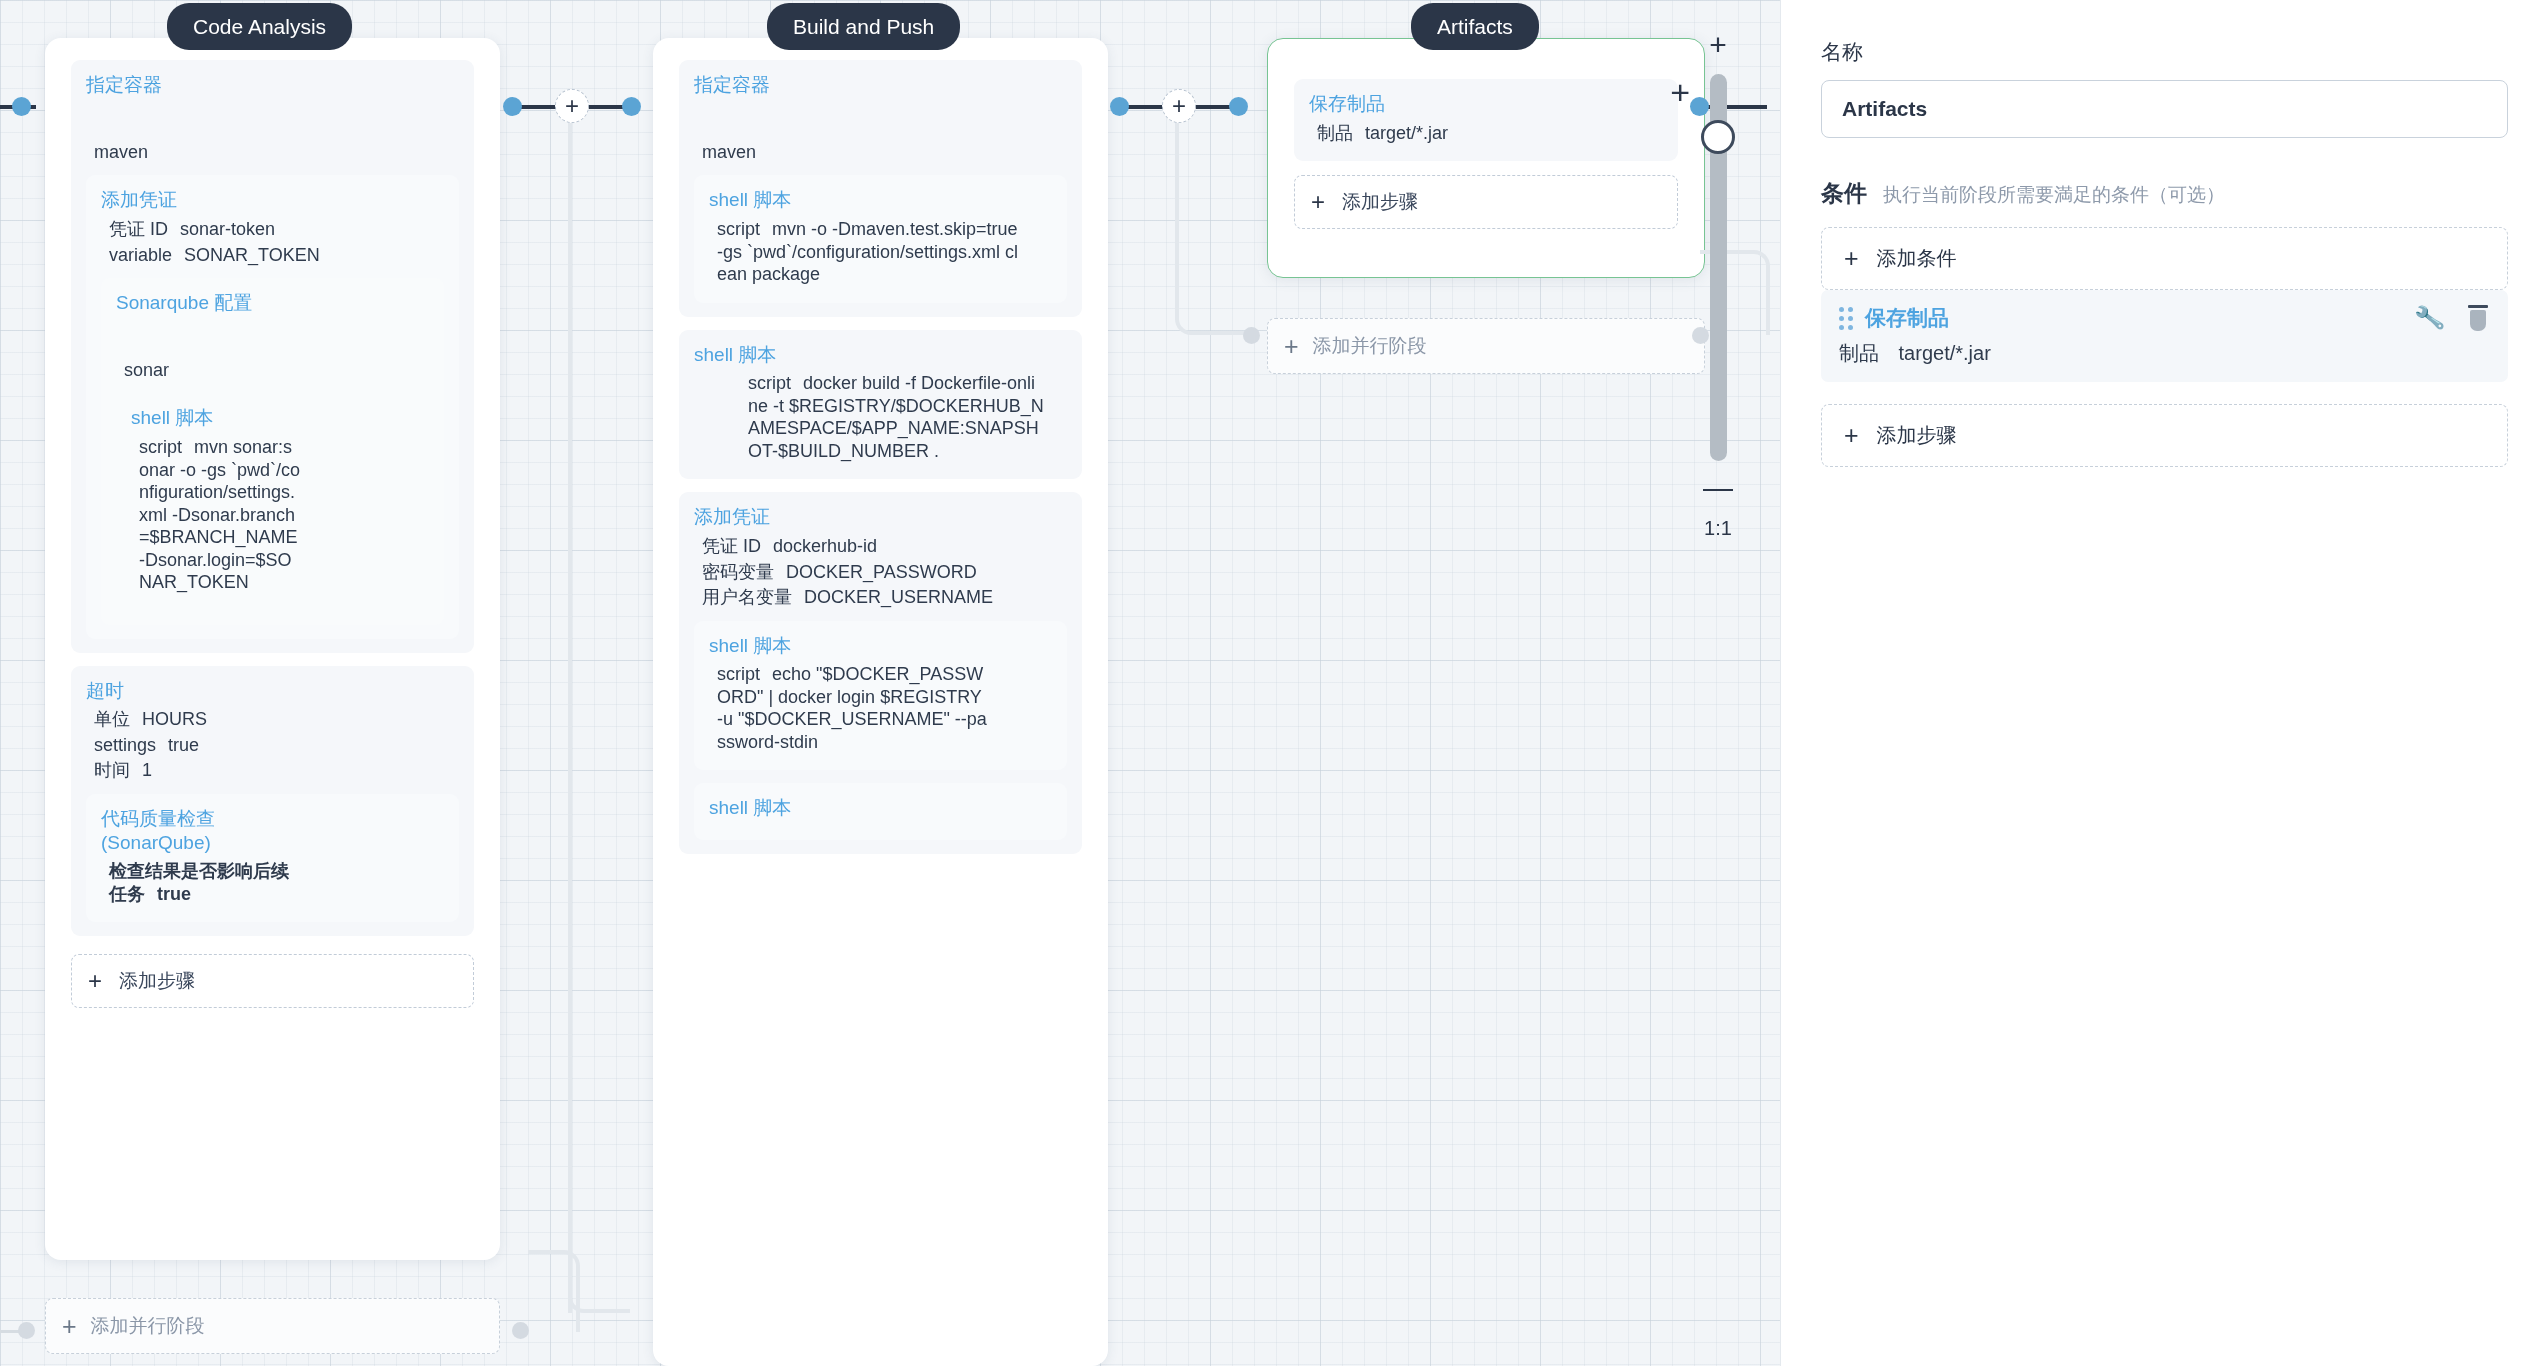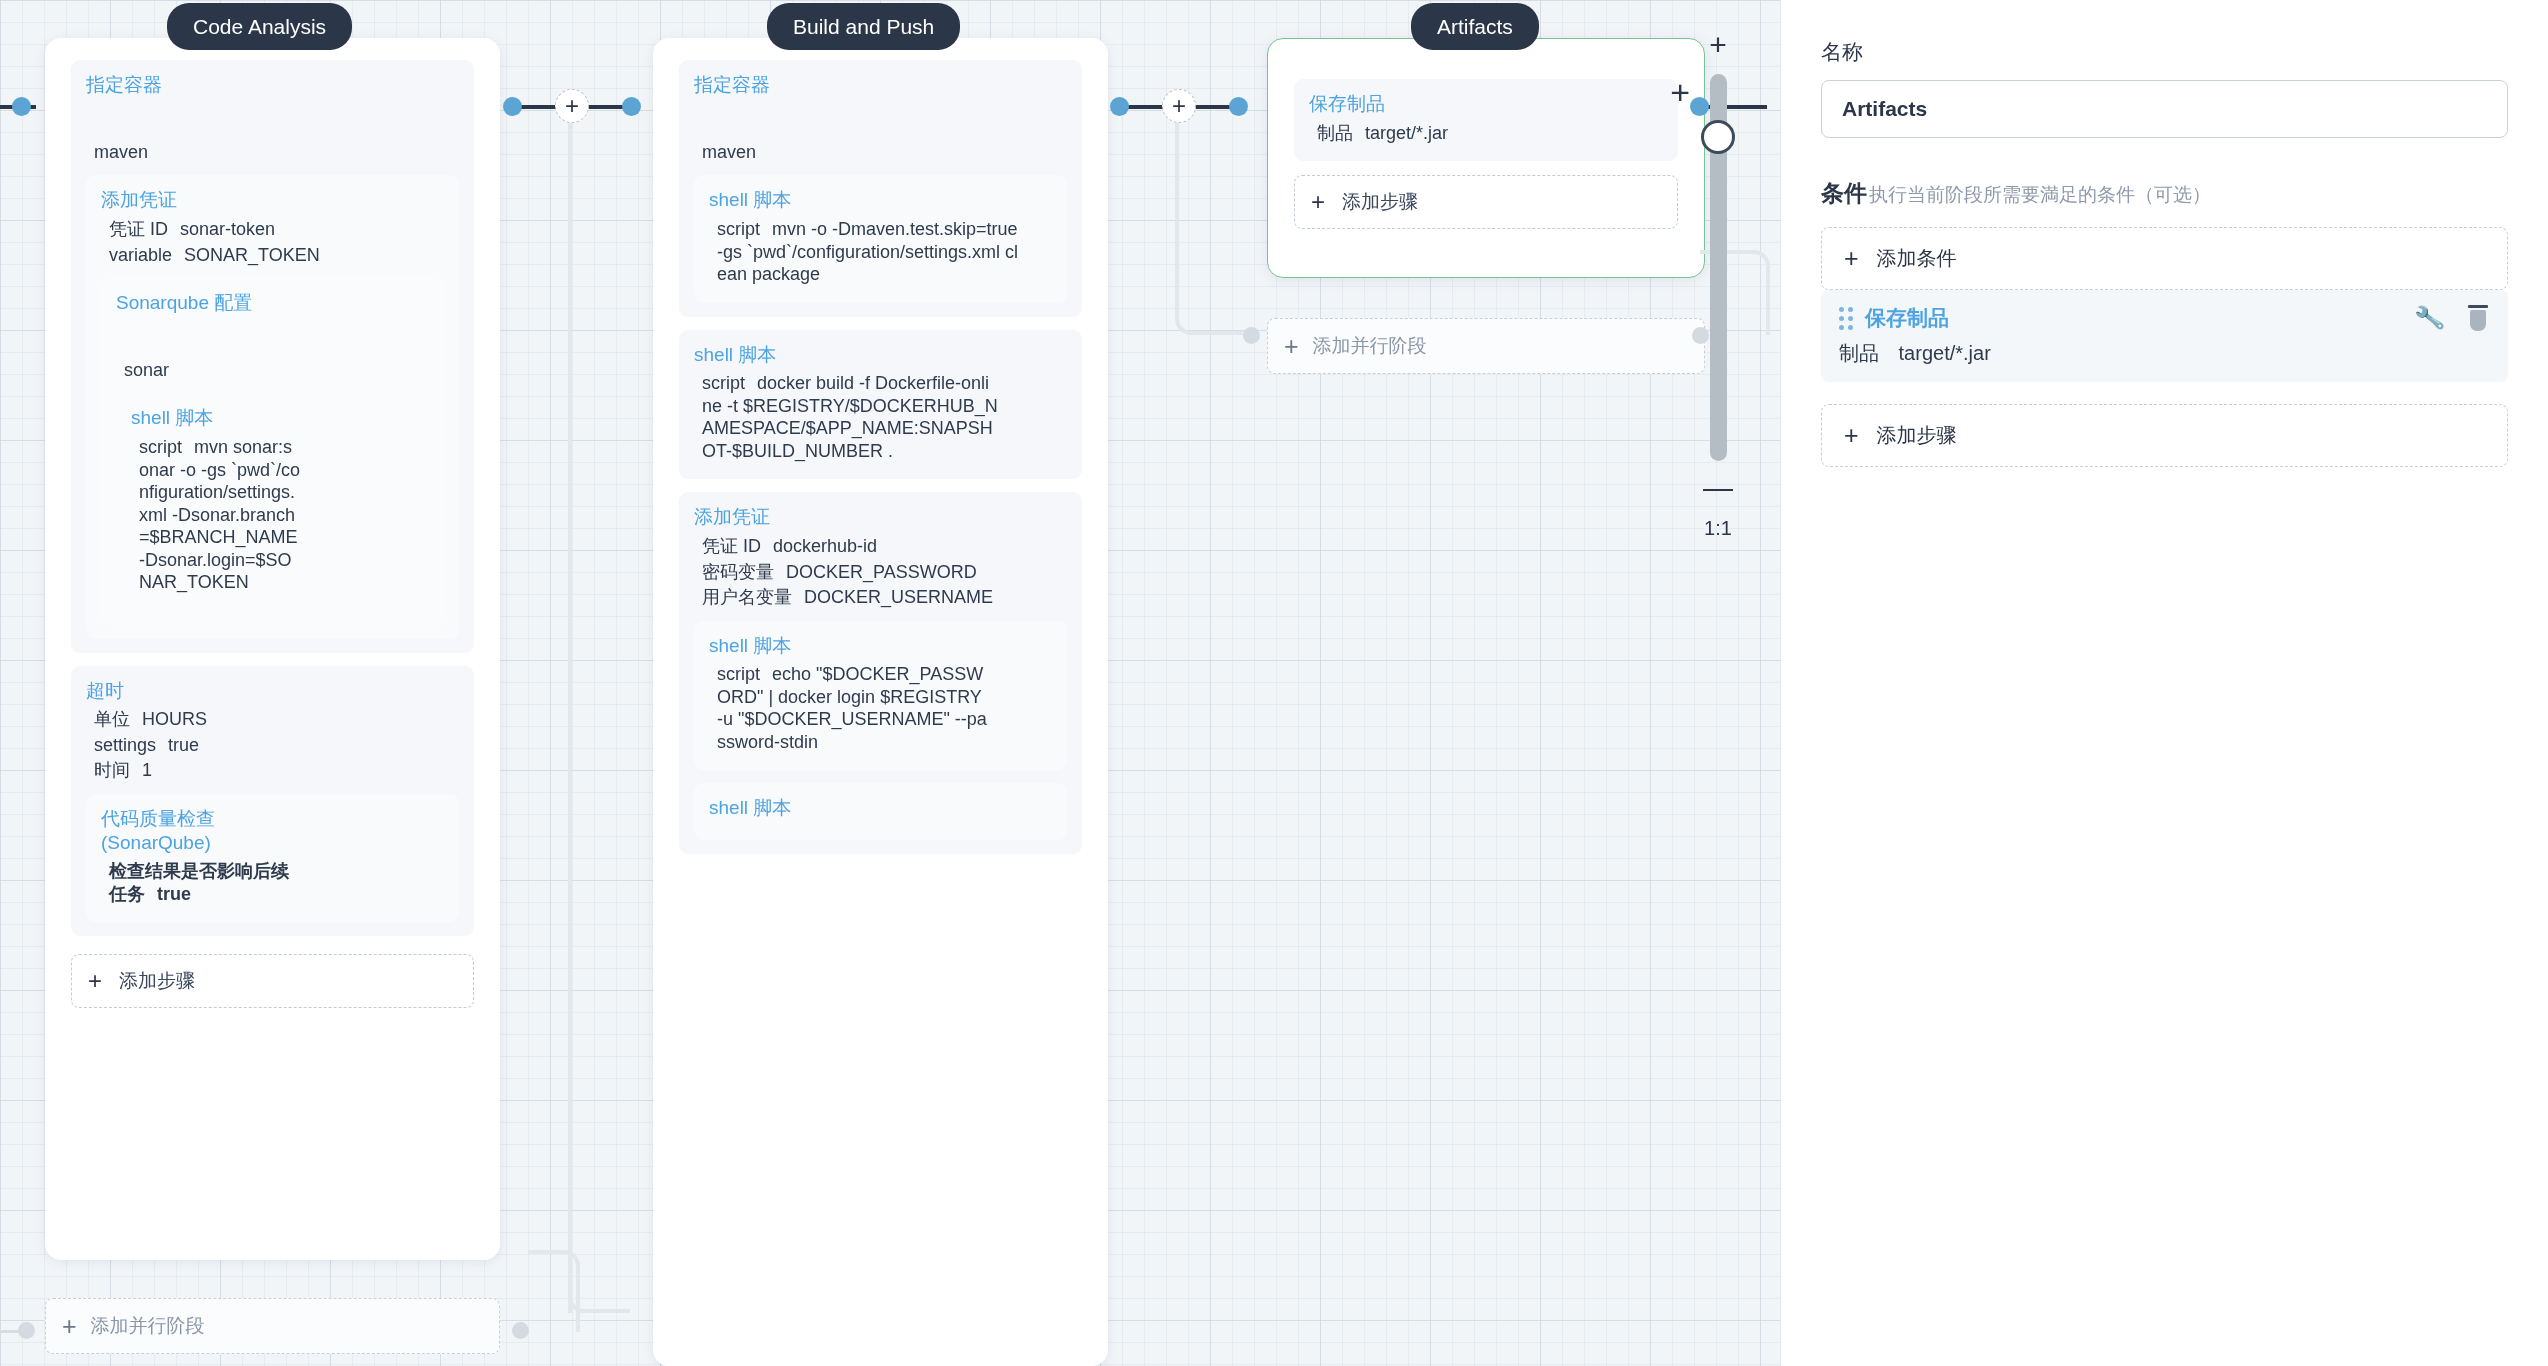--- a/index.html
+++ b/index.html
@@ -236,21 +236,21 @@
     border-radius: 8px;
     padding: 0 20px;
     font-size: 21px;
     color: #2b3648;
     font-family: "Liberation Sans", sans-serif;
     font-weight: bold;
     outline: none;
     background: #fff;
   }
   .section-head {
-    display: flex; align-items: baseline; gap: 2px;
+    display: flex; align-items: baseline; gap: 16px;
     margin: 40px 0 18px 0;
   }
   .section-head .st { font-size: 23px; font-weight: bold; color: #2b3648; }
   .section-head .sd { font-size: 19px; color: #8e9aab; }
   .panel-add {
     width: 100%;
     border: 1px dashed #c7d0da;
     border-radius: 8px;
     padding: 17px 22px;
     font-size: 20px;
@@ -392,21 +392,21 @@
         <div class="nested">
           <div class="step">
             <div class="step-title">shell 脚本</div>
             <div class="kv" style="max-width:310px;"><span class="k">script</span><span>mvn -o -Dmaven.test.skip=true -gs `pwd`/configuration/settings.xml clean package</span></div>
           </div>
         </div>
       </div>
 
       <div class="step">
         <div class="step-title">shell 脚本</div>
-        <div class="kv" style="max-width:305px;"><span class="k">script</span><span>docker build -f Dockerfile-online -t $REGISTRY/$DOCKERHUB_NAMESPACE/$APP_NAME:SNAPSHOT-$BUILD_NUMBER .</span></div>
+        <div class="kv" style="max-width:305px;margin-left:46px;"><span class="k">script</span><span>docker build -f Dockerfile-online -t $REGISTRY/$DOCKERHUB_NAMESPACE/$APP_NAME:SNAPSHOT-$BUILD_NUMBER .</span></div>
       </div>
 
       <div class="step">
         <div class="step-title">添加凭证</div>
         <div class="kv"><span class="k">凭证 ID</span><span>dockerhub-id</span></div>
         <div class="kv" style="max-width:320px;"><span class="k">密码变量</span><span>DOCKER_PASSWORD</span></div>
         <div class="kv" style="max-width:320px;"><span class="k">用户名变量</span><span>DOCKER_USERNAME</span></div>
 
         <div class="nested">
           <div class="step">

